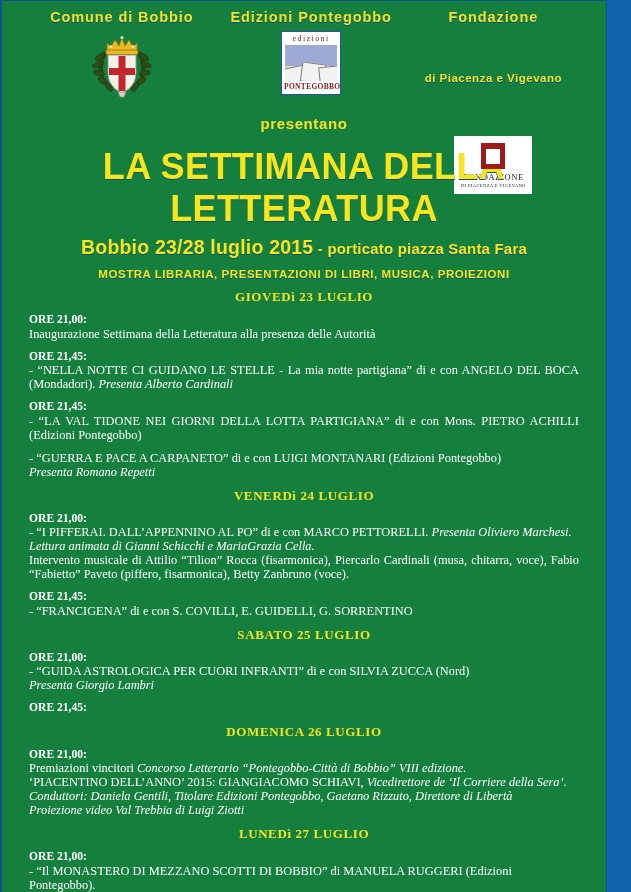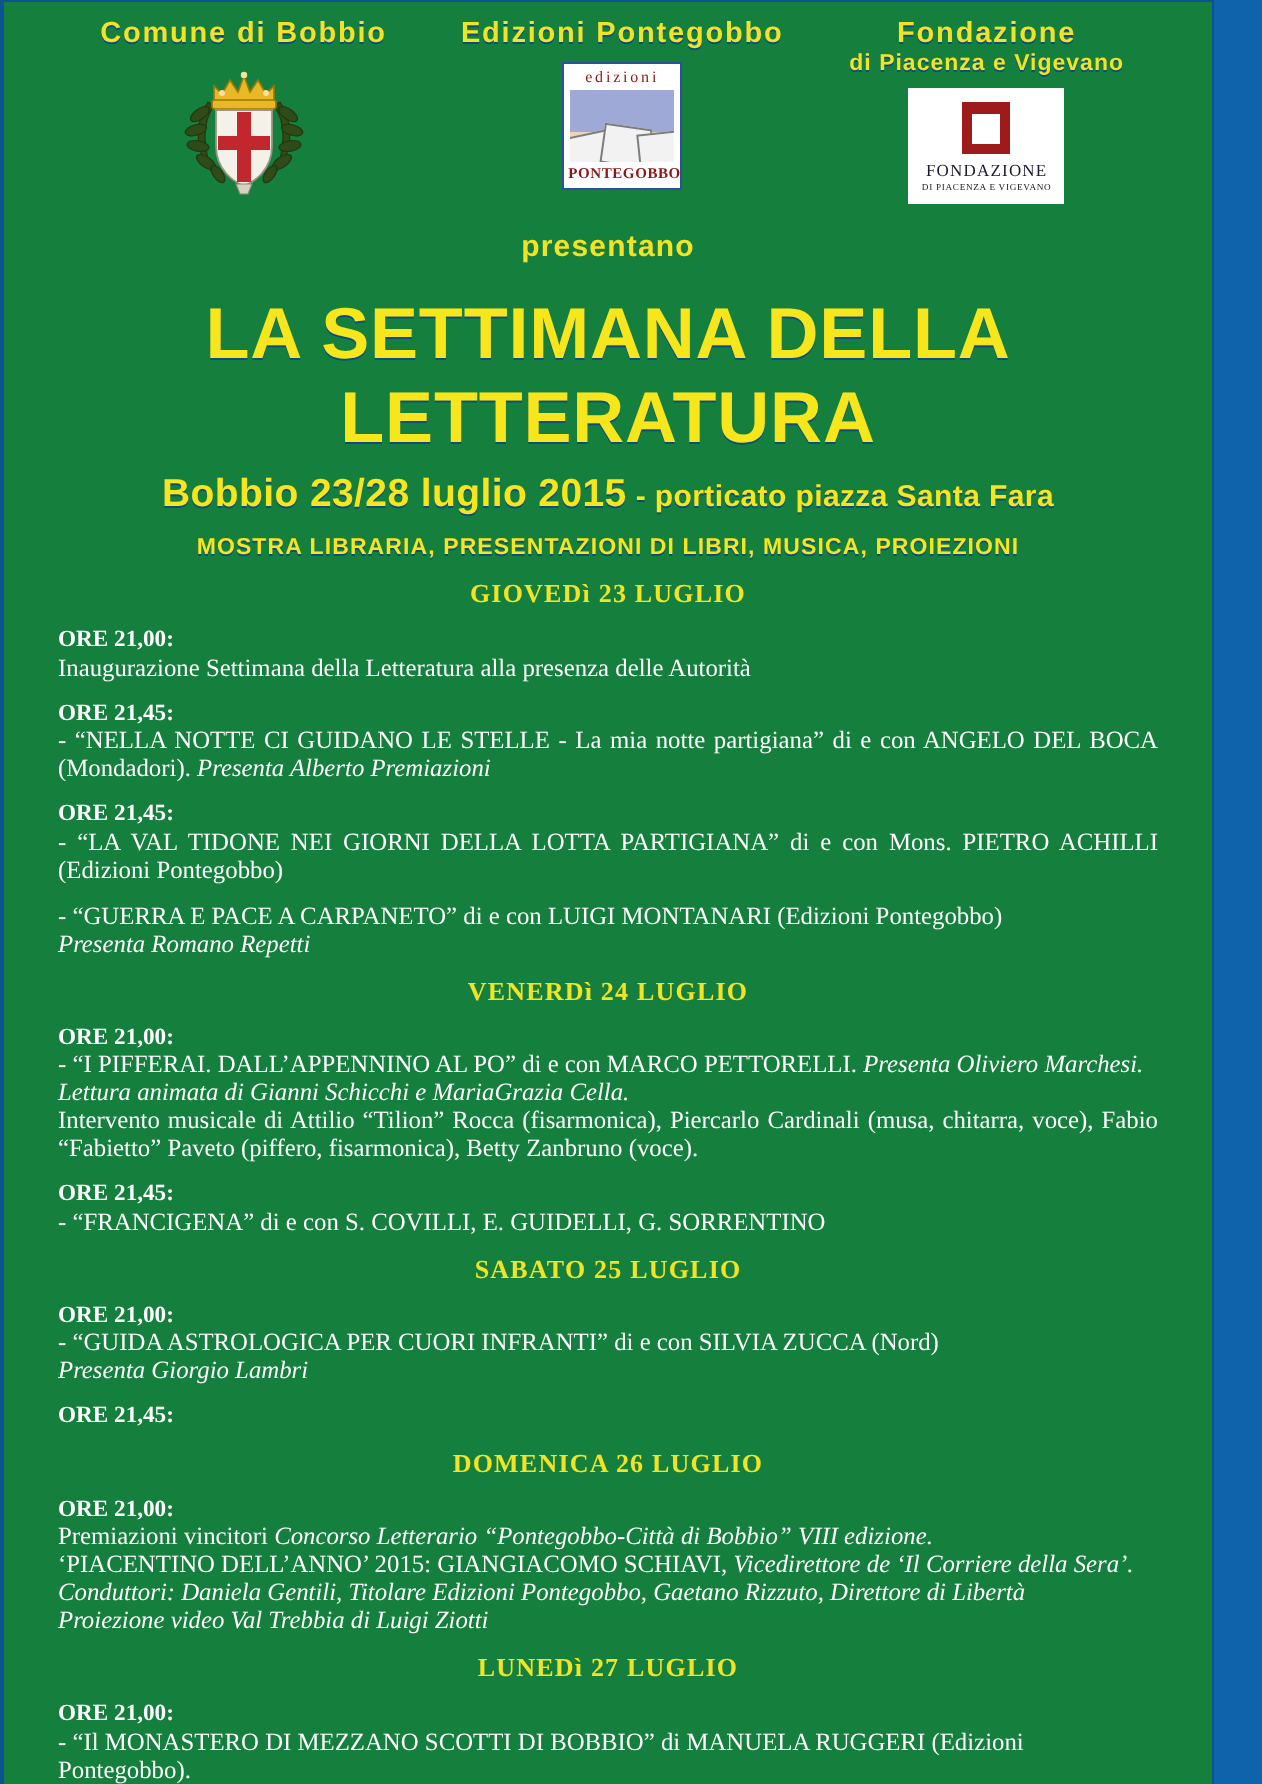--- a/index.html
+++ b/index.html
@@ -36,21 +36,21 @@
     box-sizing: border-box;
   }
   .sponsor {
     display: flex;
     flex-direction: column;
     align-items: center;
     text-align: center;
   }
   .sponsor-a { width: 215px; }
   .sponsor-b { width: 185px; }
-  .sponsor-c { width: 200px; }
+  .sponsor-c { width: 200px; gap: 46px; }
 
   .sponsor-name {
     font-family: "Liberation Sans", sans-serif;
     font-weight: bold;
     color: #f2e425;
     font-size: 14.5px;
     letter-spacing: 0.9px;
     line-height: 1.15;
     text-shadow: 0 1px 0 #0a4d86;
   }
@@ -332,21 +332,21 @@
 
   <div class="program" id="program">
       <div class="day">
         <div class="day-header">GIOVEDì 23 LUGLIO</div>
         <div class="slot">
           <div class="ore">ORE 21,00:</div>
           <div class="line"><span>Inaugurazione Settimana della Letteratura alla presenza delle Autorità</span></div>
         </div>
         <div class="slot">
           <div class="ore">ORE 21,45:</div>
-          <div class="line justify"><span>- “NELLA NOTTE CI GUIDANO LE STELLE - La mia notte partigiana” di e con ANGELO DEL BOCA (Mondadori). </span><span class="it" style="font-style: italic;">Presenta Alberto Premiazioni</span></div>
+          <div class="line justify"><span>- “NELLA NOTTE CI GUIDANO LE STELLE - La mia notte partigiana” di e con ANGELO DEL BOCA (Mondadori). </span><span class="it" style="font-style: italic;">Presenta Alberto Cardinali</span></div>
         </div>
         <div class="slot">
           <div class="ore">ORE 21,45:</div>
           <div class="line justify"><span>- “LA VAL TIDONE NEI GIORNI DELLA LOTTA PARTIGIANA” di e con Mons. PIETRO ACHILLI (Edizioni Pontegobbo)</span></div>
         </div>
         <div class="slot">
           <div class="line"><span>- “GUERRA E PACE A CARPANETO” di e con LUIGI MONTANARI (Edizioni Pontegobbo)</span></div>
           <div class="line"><span style="font-style: italic;">Presenta Romano Repetti</span></div>
         </div>
       </div>

